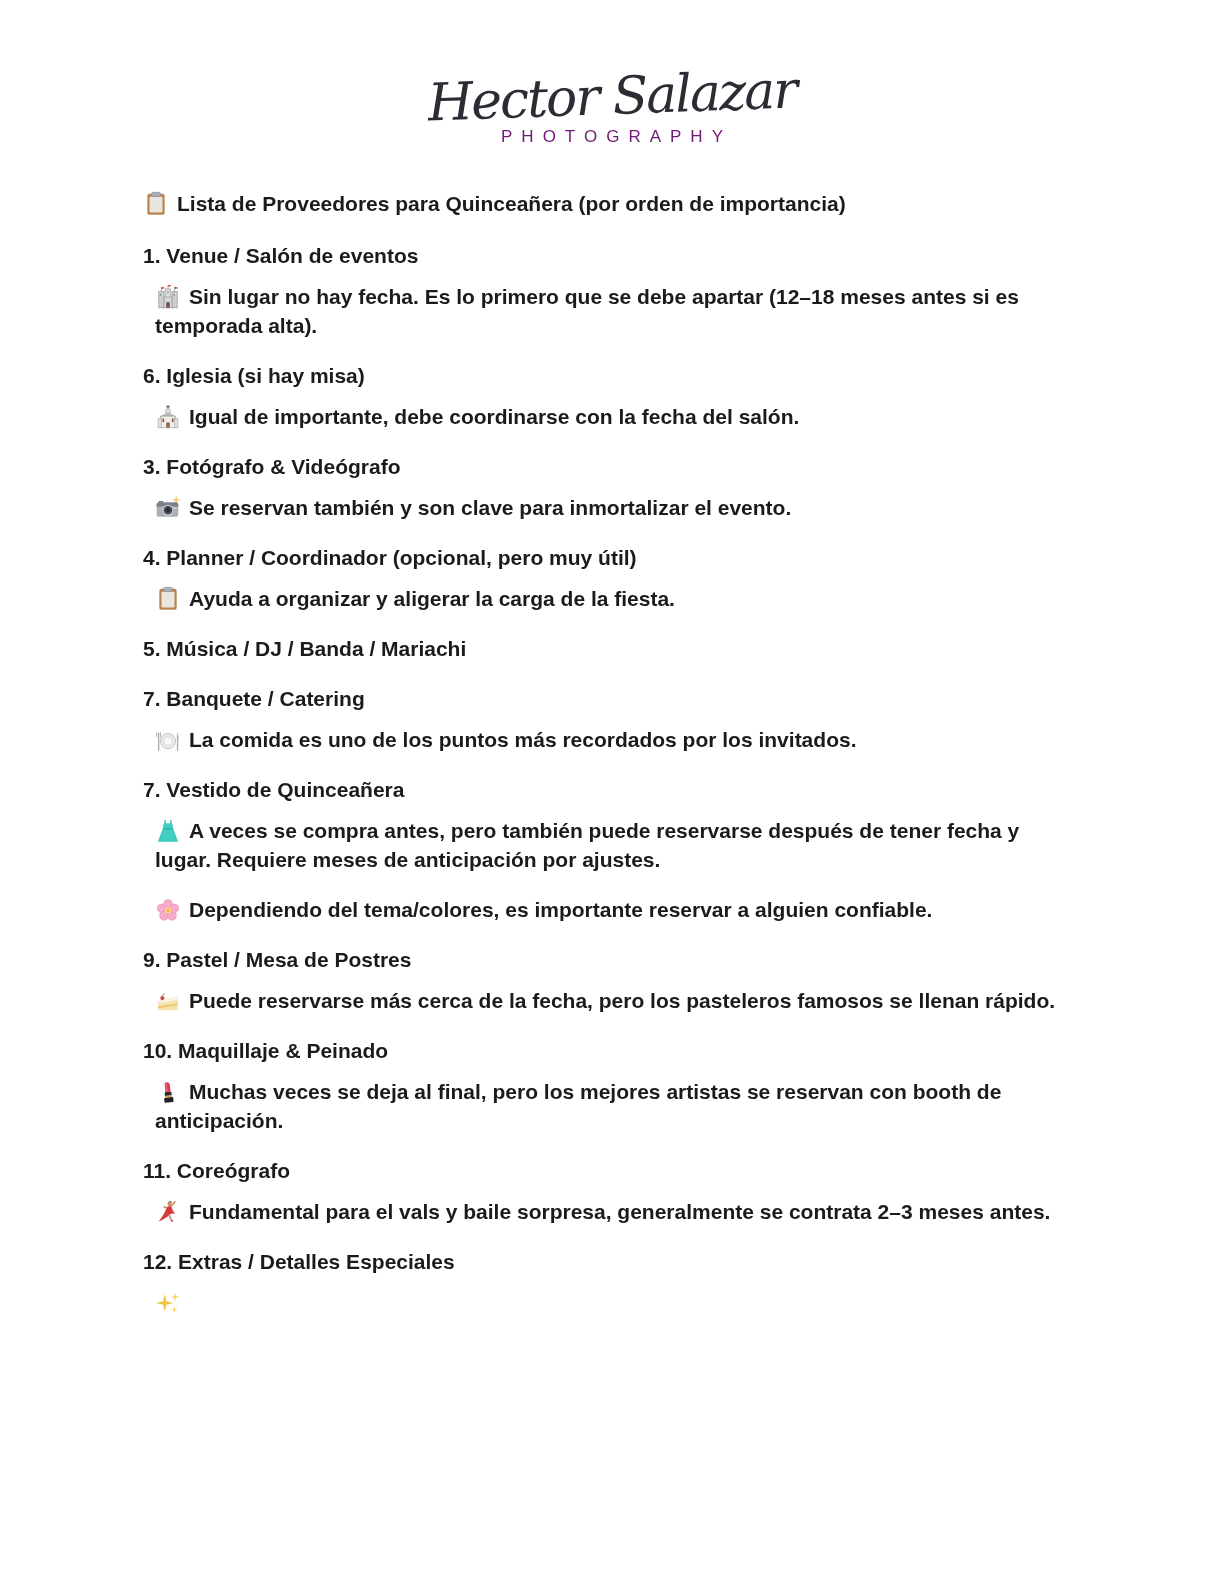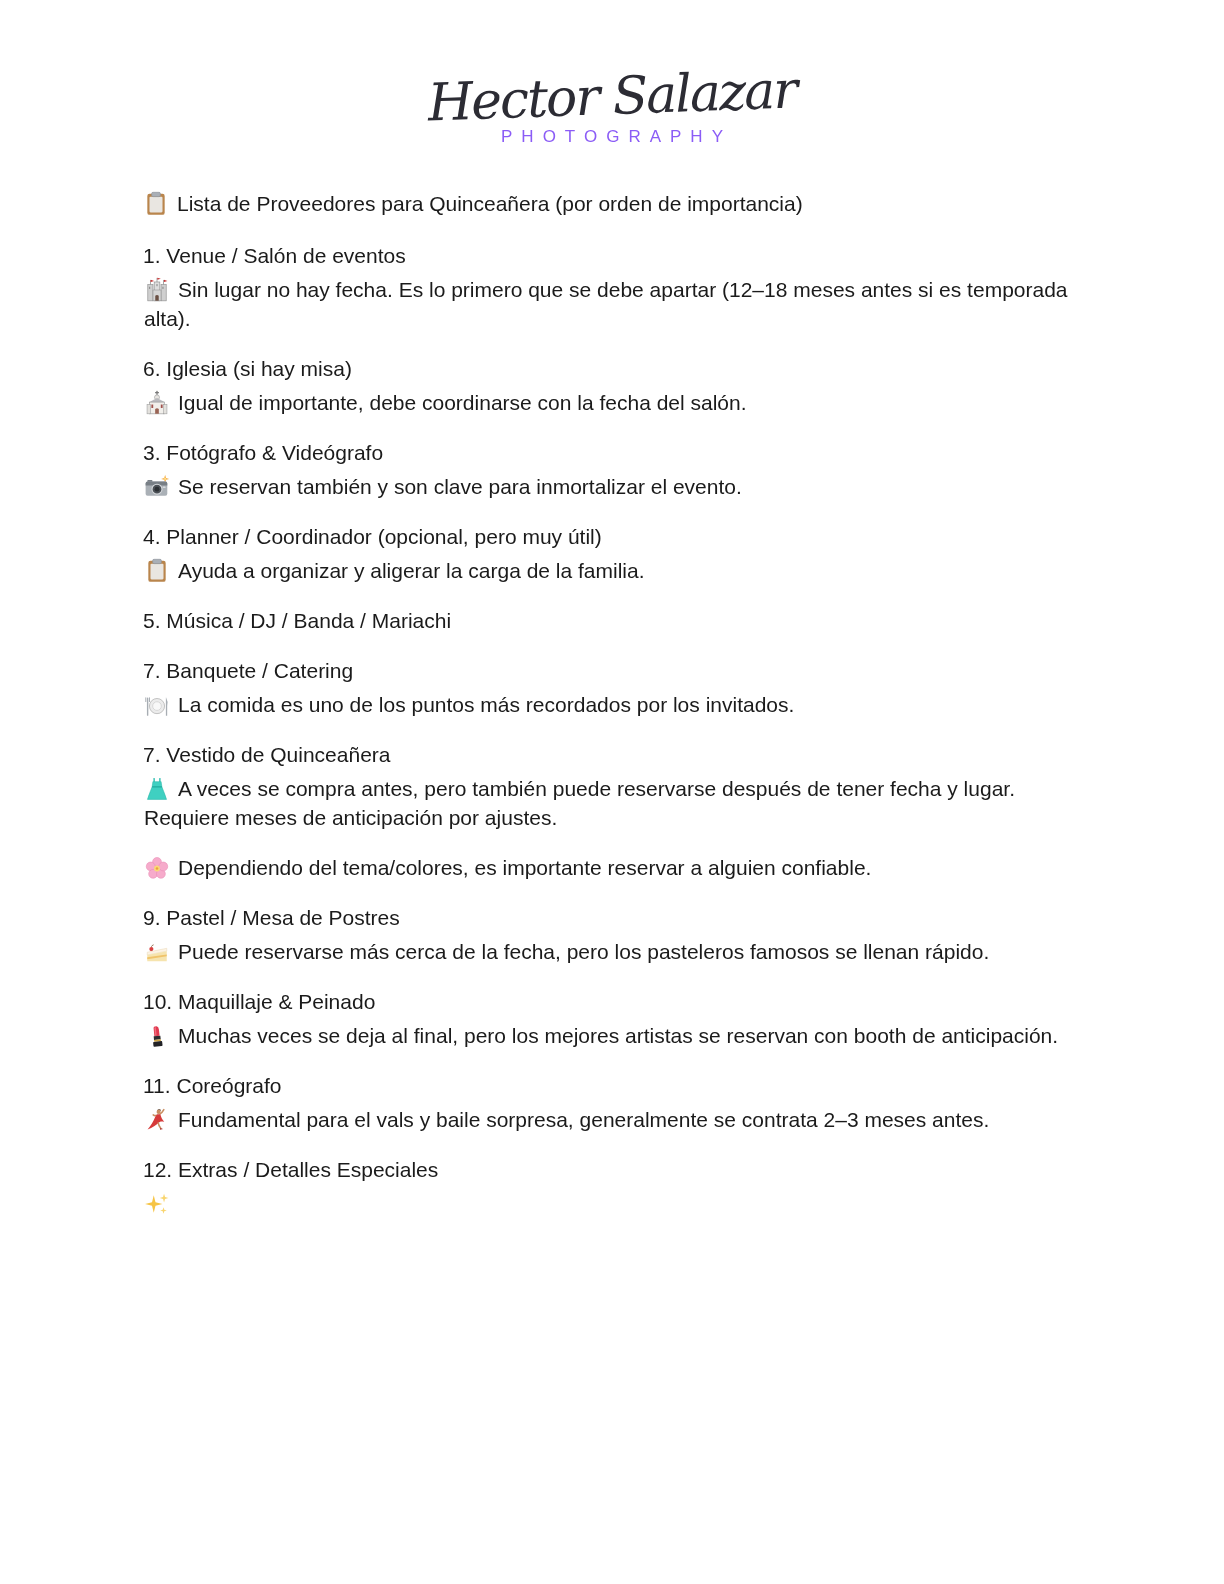--- a/index.html
+++ b/index.html
@@ -18,32 +18,33 @@
     line-height: 1.1;
     color: #2c2c34;
     letter-spacing: -2px;
     transform: rotate(-2deg);
   }
   .photography {
     font-size: 17px;
     font-weight: 500;
     letter-spacing: 9px;
     padding-left: 9px;
-    color: #8b5cf6;
+    color: #701a75;
     margin-top: 2px;
   }
   .content {
     margin: 42px 0 0 143px;
     width: 940px;
     font-size: 21px;
+    font-weight: bold;
   }
   .title-line { line-height: 29px; margin-bottom: 23px; }
   .item { margin-bottom: 21px; }
   .item-heading { line-height: 29px; margin-bottom: 5px; }
-  .item-body { line-height: 29px; margin: 1px; }
+  .item-body { line-height: 29px; margin: 12px; }
   .icon {
     display: inline-block;
     width: 26px; height: 26px;
     vertical-align: -6px;
     margin-right: 8px;
   }
   .icon svg { width: 100%; height: 100%; display: block; }
 </style>
 </head>
 <body>
@@ -118,21 +119,21 @@
     </p>
   </section>
 
   <section class="item">
     <div class="item-heading">4. Planner / Coordinador (opcional, pero muy útil)</div>
     <p class="item-body">
       <span class="icon"><svg viewBox="0 0 24 24">
               <rect x="4" y="2.5" width="16" height="19.5" rx="2" fill="#b9854c"></rect>
               <rect x="6" y="5.2" width="12" height="14.6" rx="1" fill="#e9e6e1"></rect>
               <rect x="8" y="1.2" width="8" height="4" rx="1.2" fill="#a9afb6" stroke="#8d939a" stroke-width="0.6"></rect>
-            </svg></span><span class="item-text">Ayuda a organizar y aligerar la carga de la familia.</span>
+            </svg></span><span class="item-text">Ayuda a organizar y aligerar la carga de la fiesta.</span>
     </p>
   </section>
 
   <section class="item">
     <div class="item-heading">5. Música / DJ / Banda / Mariachi</div>
   </section>
 
   <section class="item">
     <div class="item-heading">7. Banquete / Catering</div>
     <p class="item-body">

